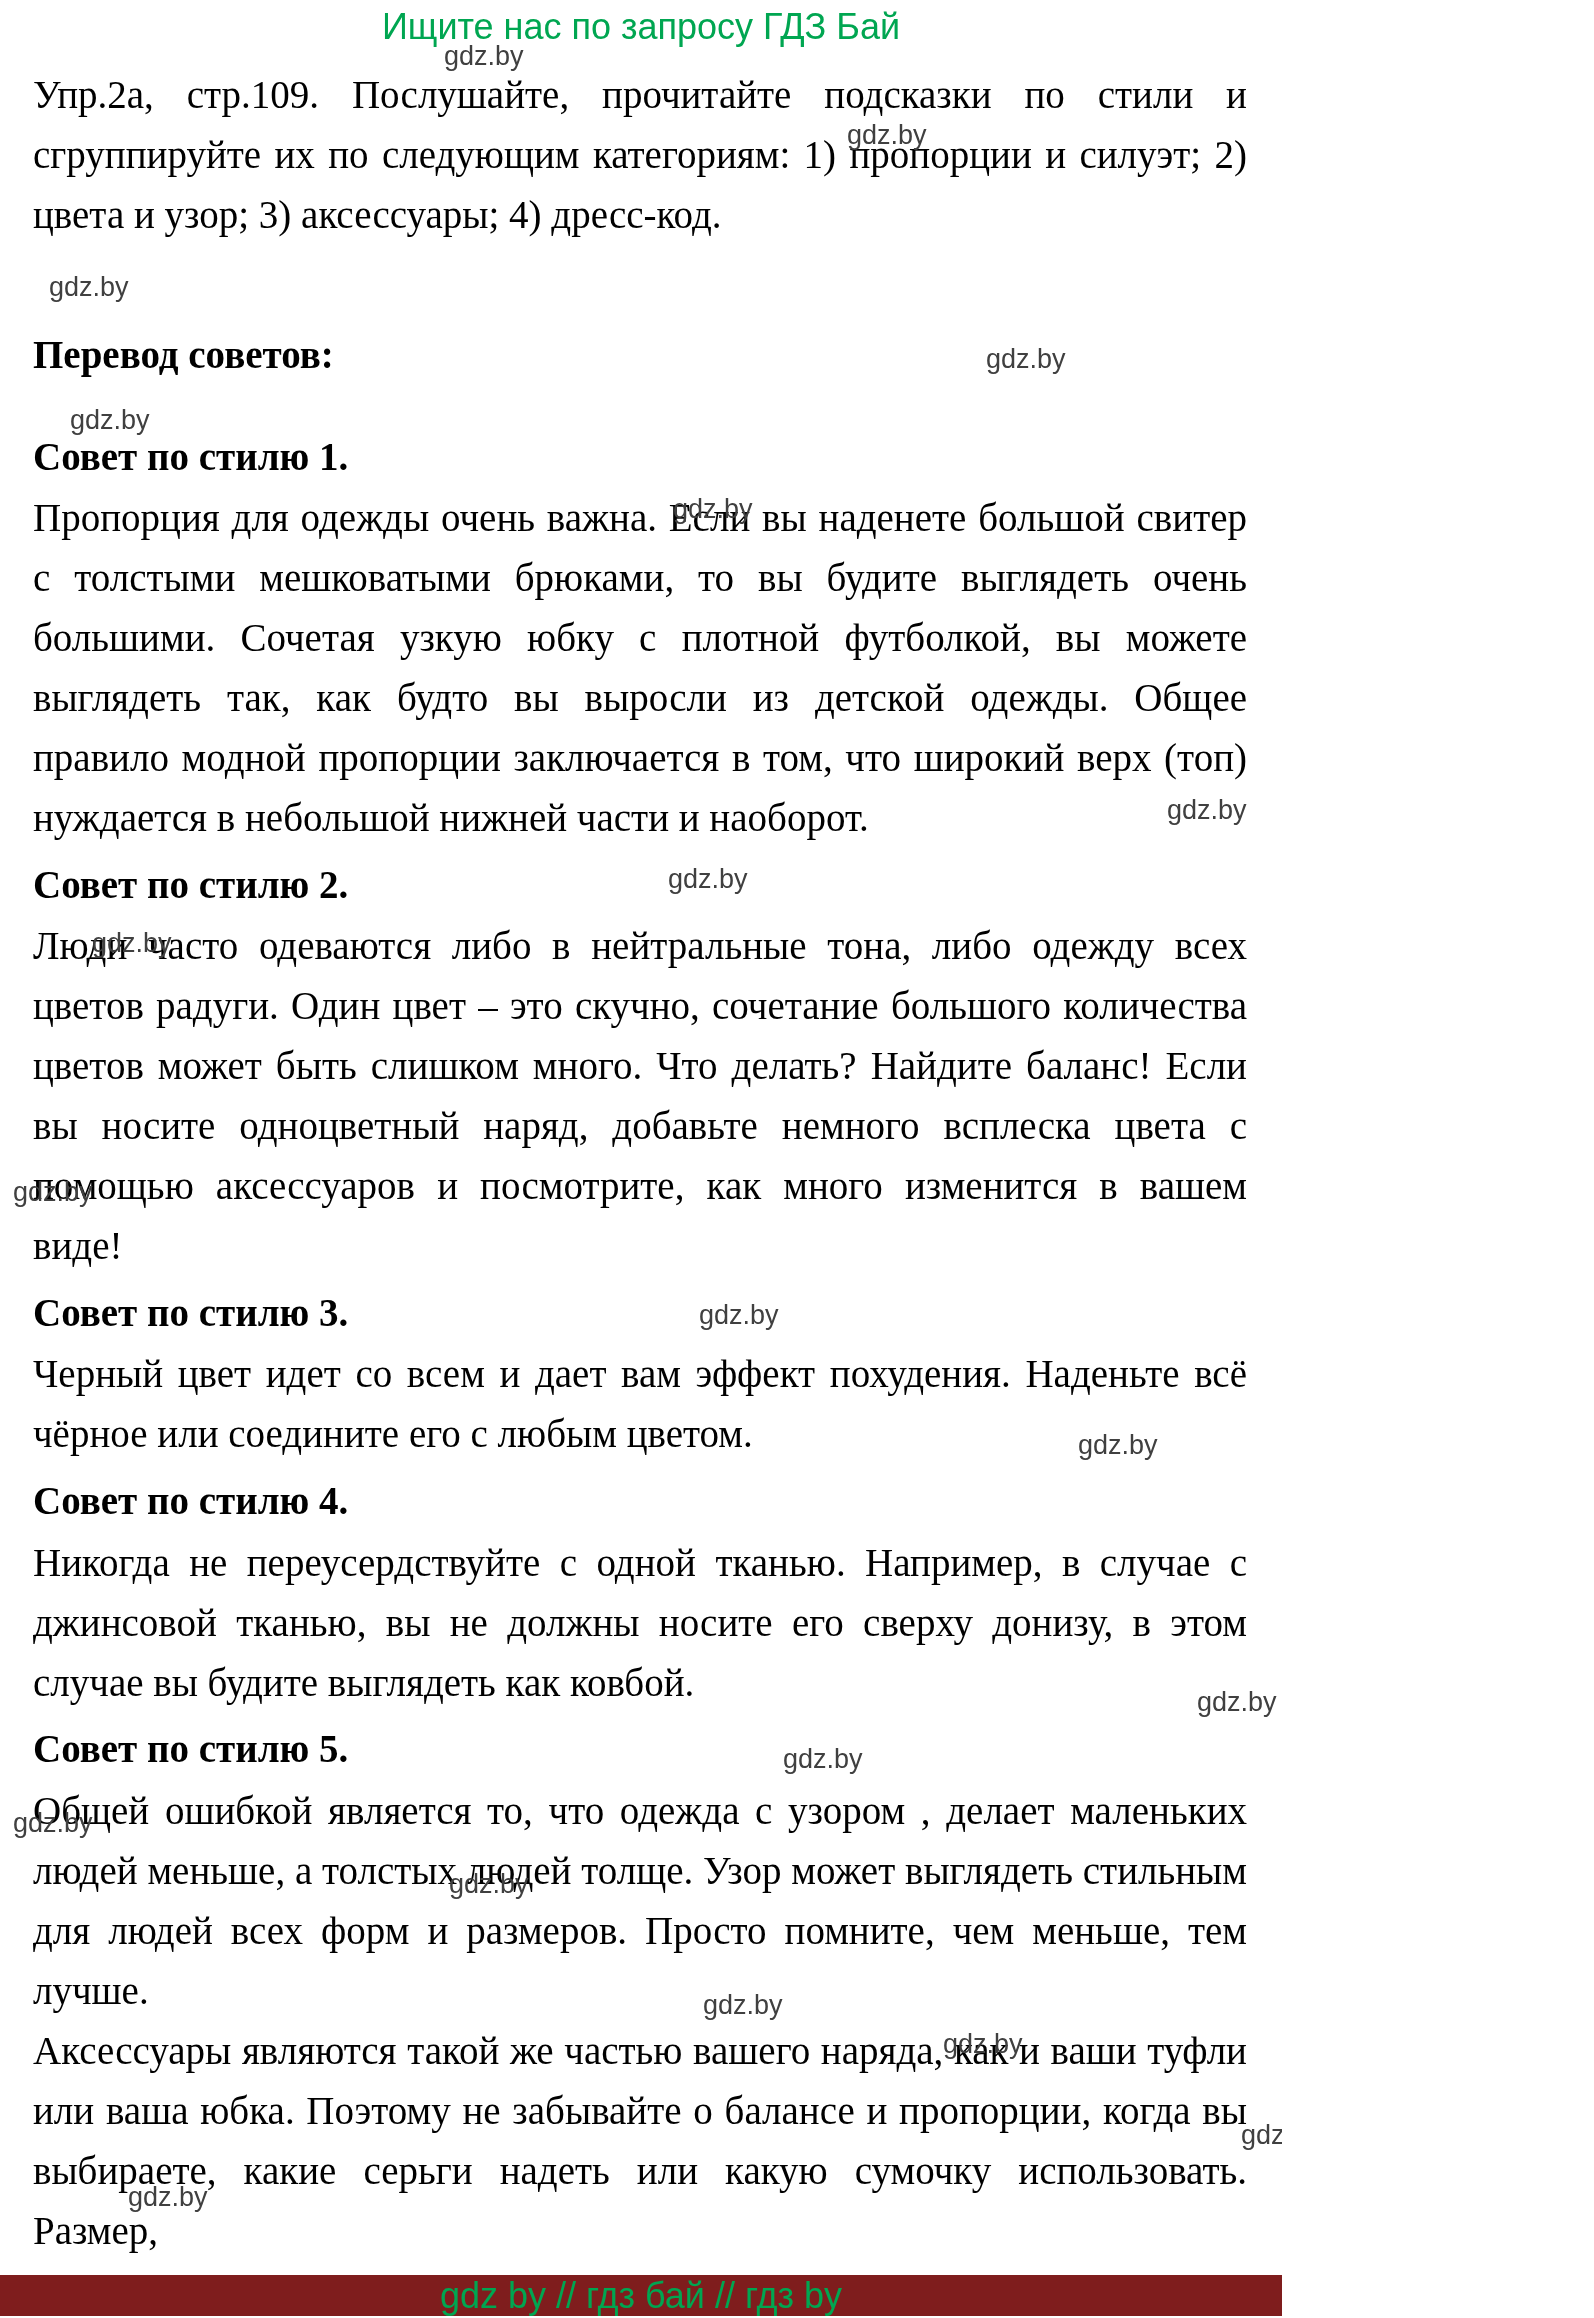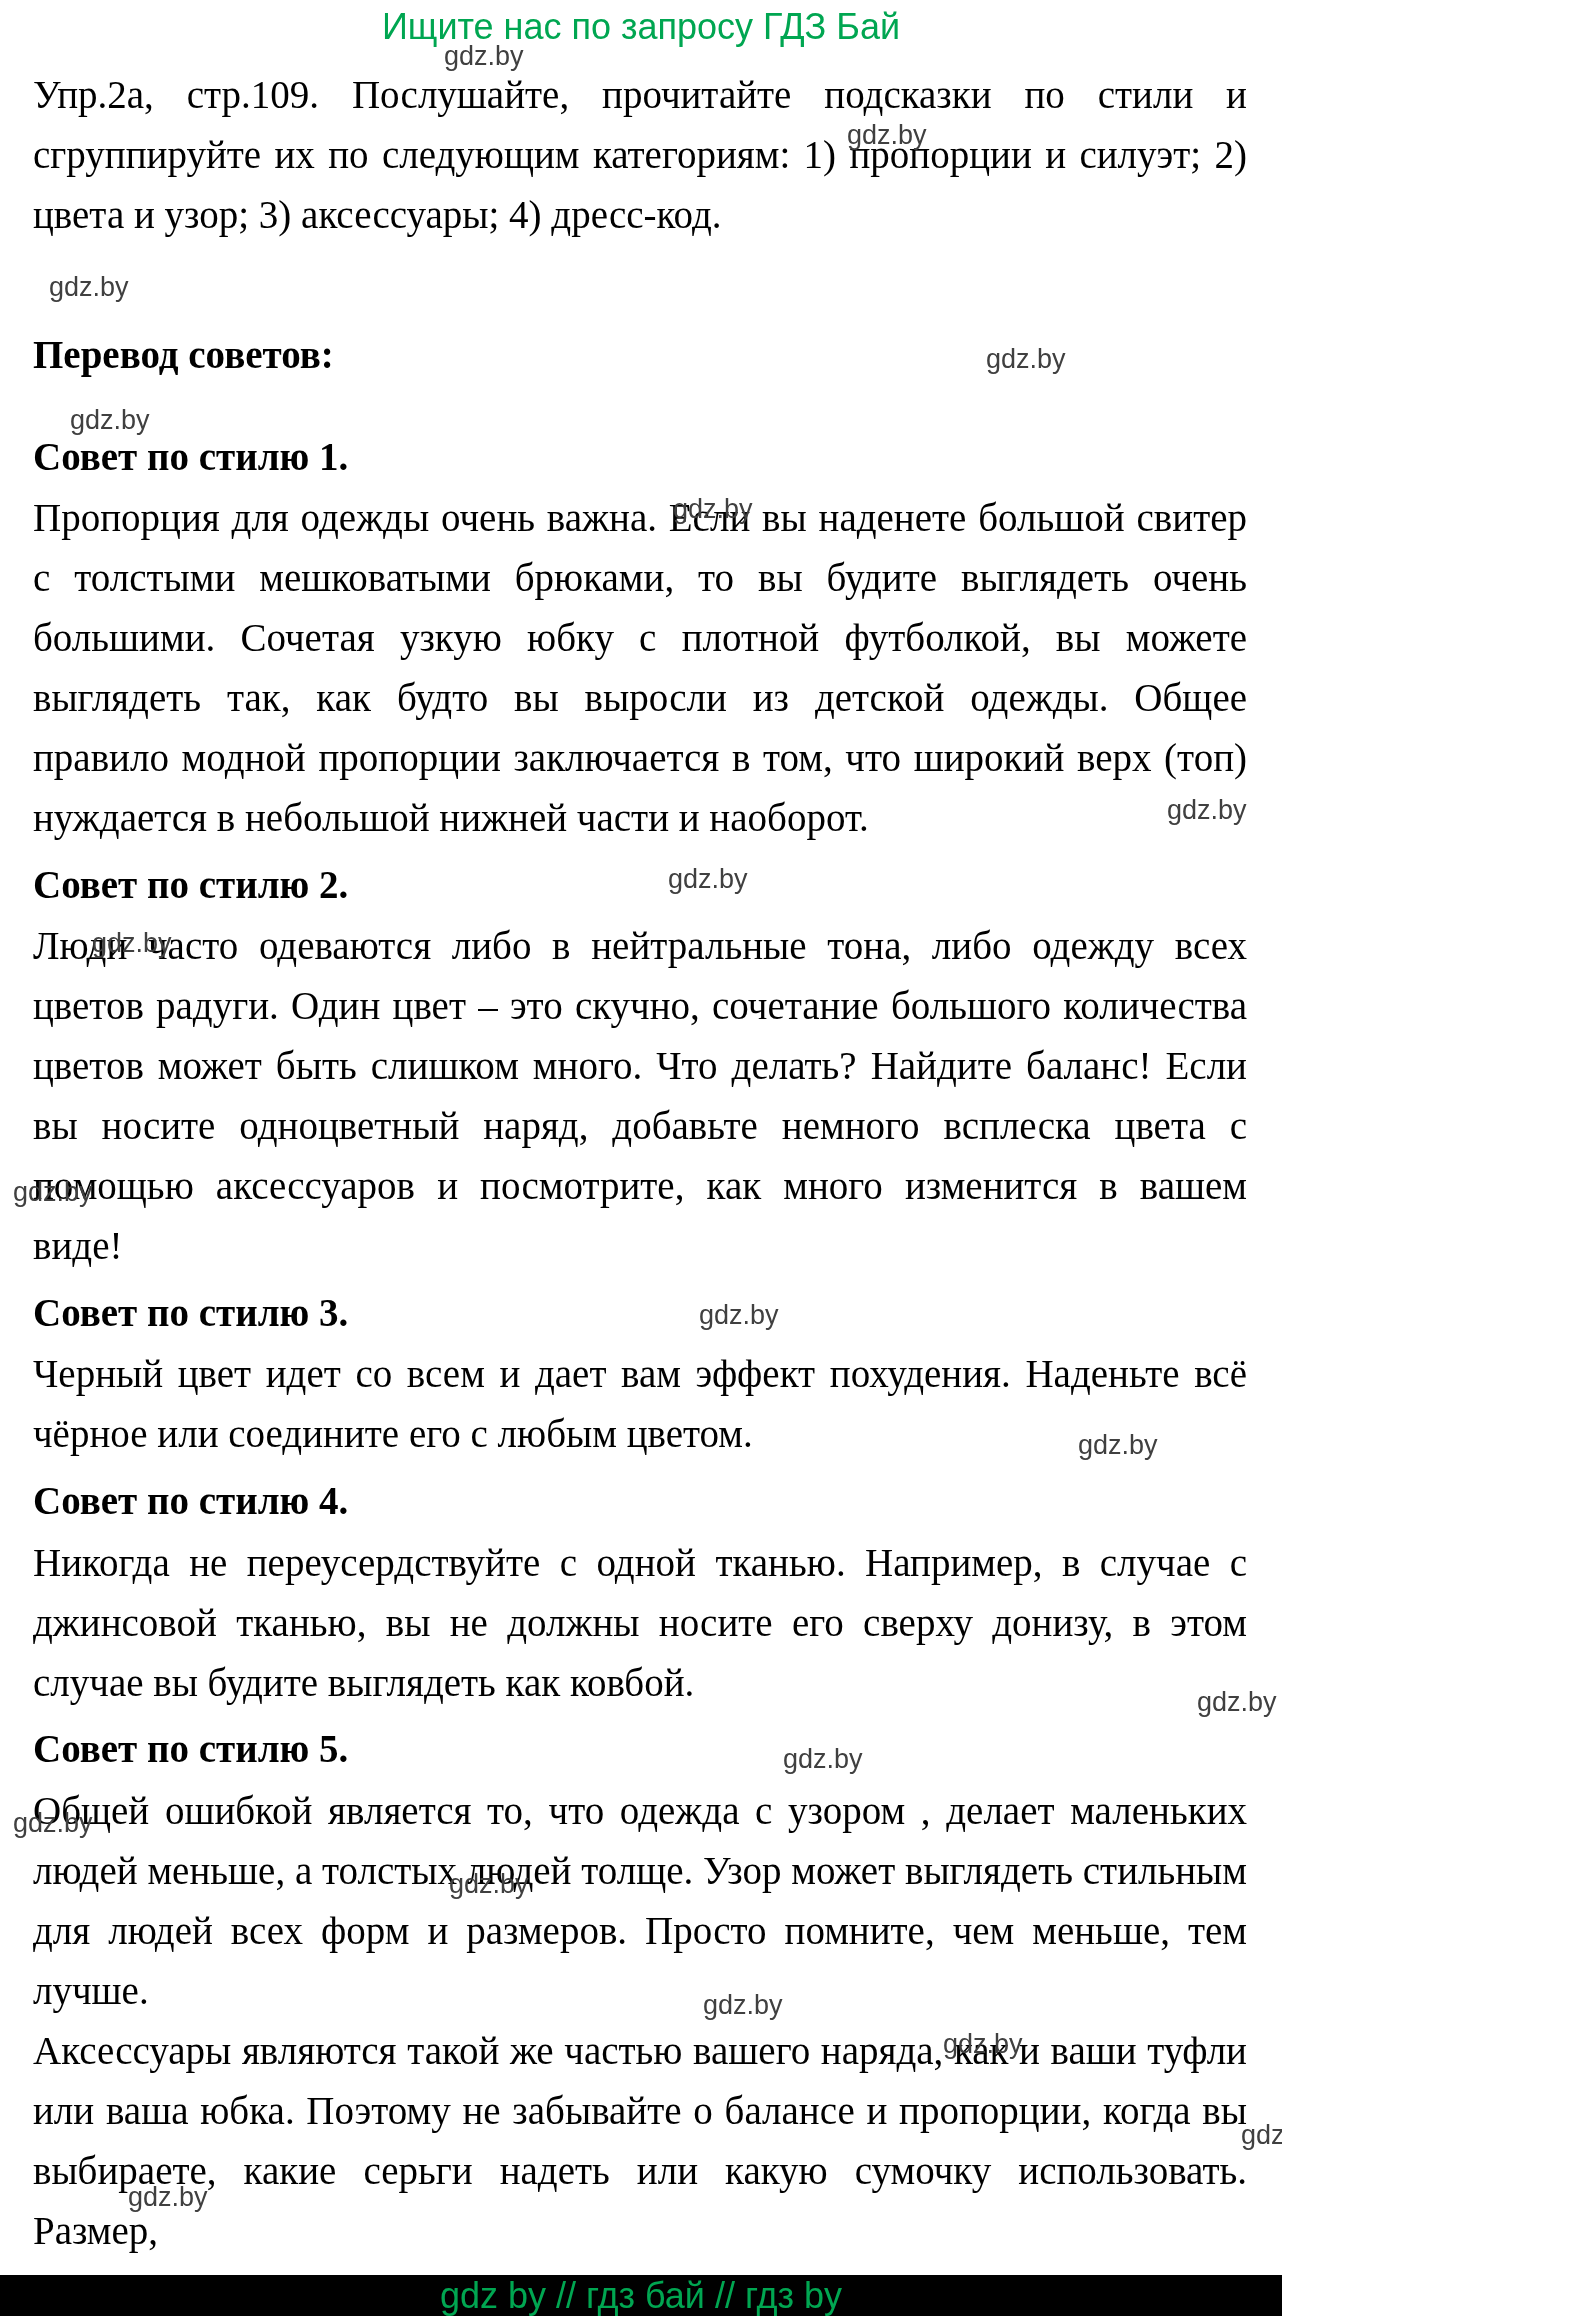--- a/index.html
+++ b/index.html
@@ -50,21 +50,21 @@
   .footer {
     position: absolute;
     left: 0;
     bottom: 3.3px;
     width: 100%;
     text-align: center;
     font-family: "Liberation Sans", sans-serif;
     font-size: 36px;
     line-height: 41px;
     color: #00a651;
-    background: #000000;
+    background: #7f1d1d;
   }
 </style>
 </head>
 <body>
 
 <div class="page">
 
   <div class="promo">Ищите нас по запросу ГДЗ Бай</div>
 
   <div class="content">

